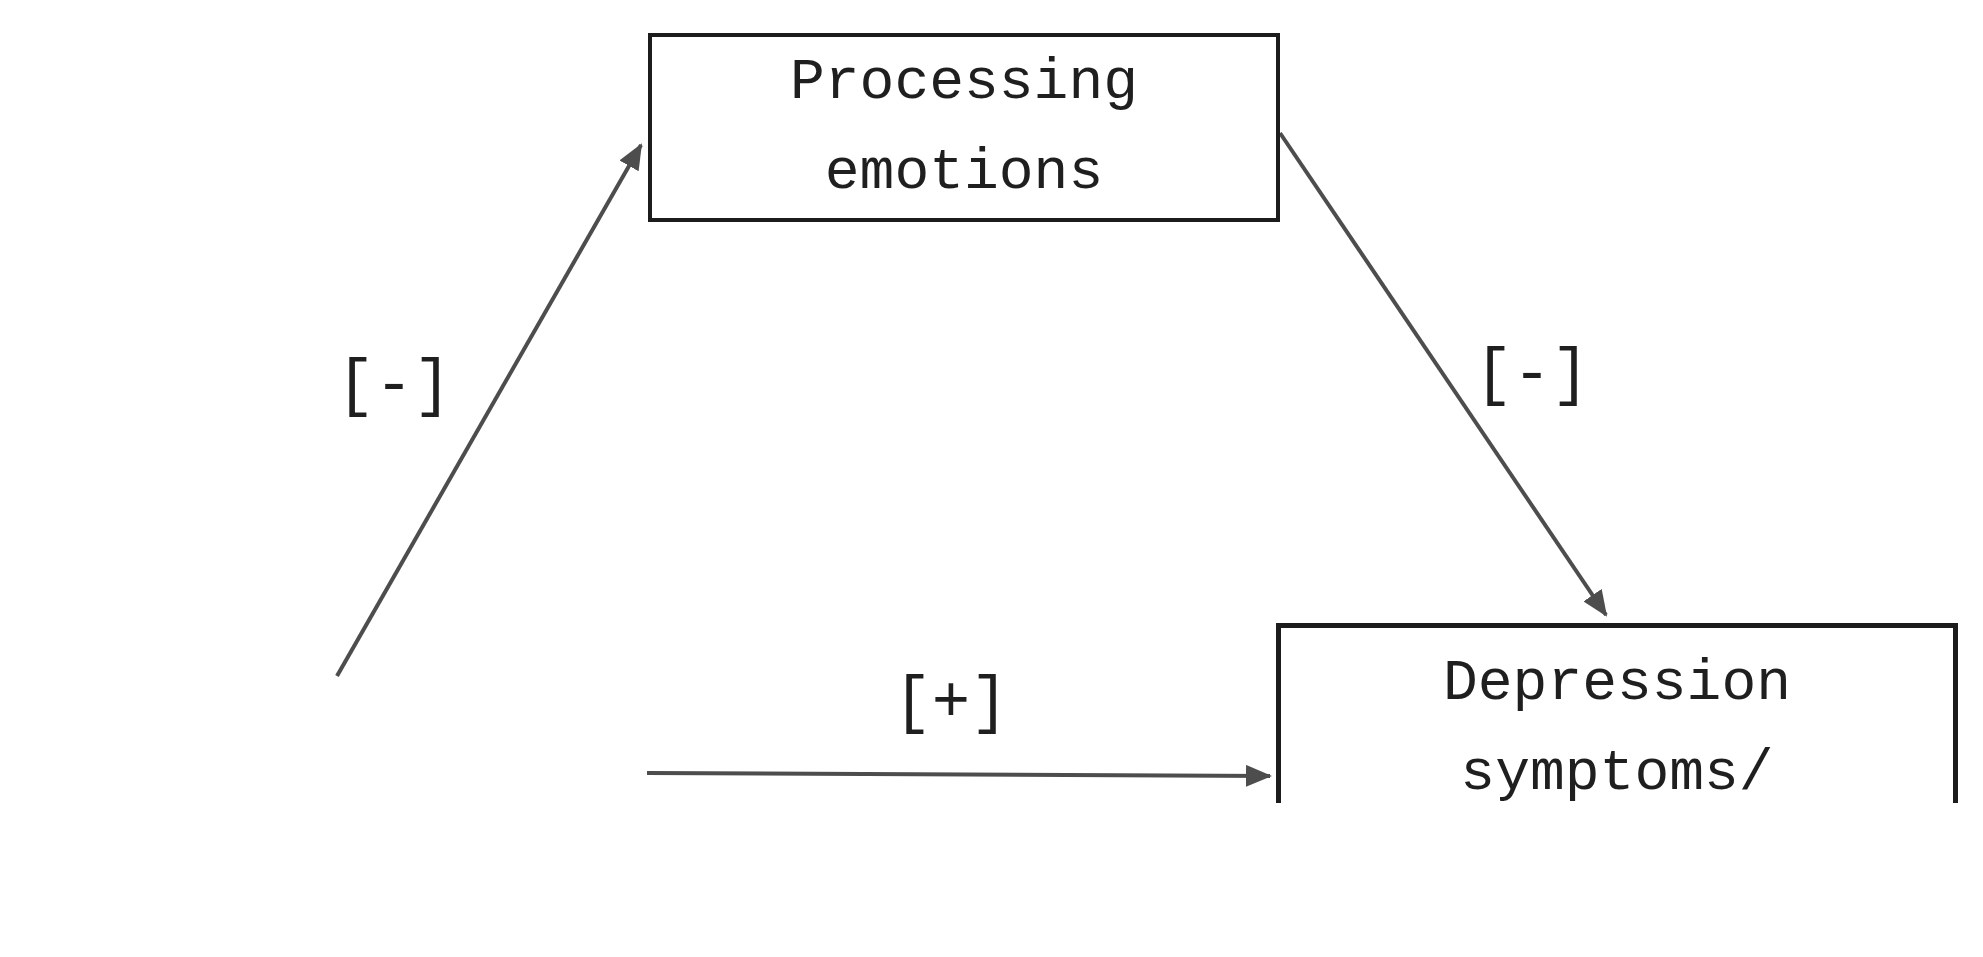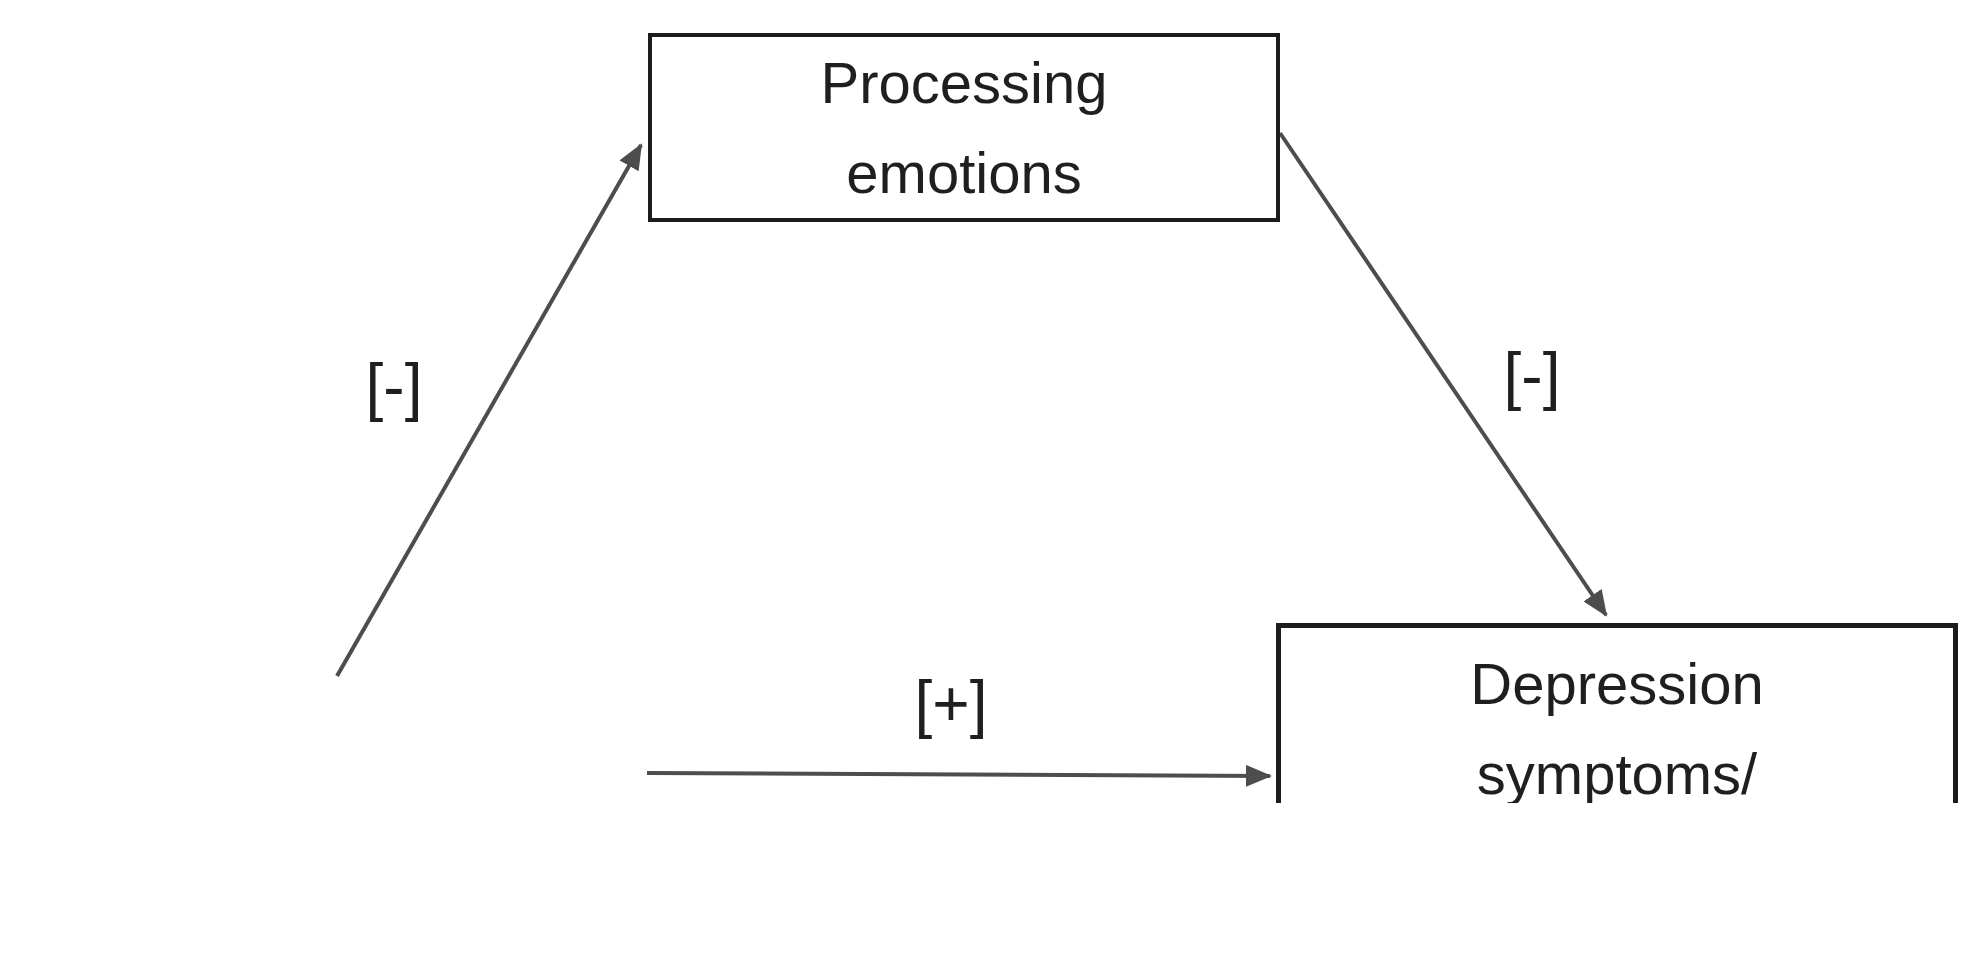--- a/index.html
+++ b/index.html
@@ -7,21 +7,21 @@
     --box-border:#1c1c1c;
     --box-fill:#ffffff;
     --text:#1f1f1f;
     --line:#4d4d4d;
   }
   html,body{margin:0;padding:0;background:var(--background);}
   .canvas{
     position:relative;
     width:1983px;height:803px;
     background:var(--background);
-    font-family:Liberation Sans, sans-serif;
+    font-family:Liberation Mono, monospace;
     overflow:hidden;
   }
   .edges{position:absolute;left:0;top:0;width:1983px;height:957px;}
   .edges line{stroke:var(--line);stroke-width:4;}
   .edges marker path{fill:var(--line);stroke:none;}
   .node{
     position:absolute;box-sizing:border-box;
     border:4px solid var(--box-border);
     background:var(--box-fill);
     display:flex;align-items:center;justify-content:center;

